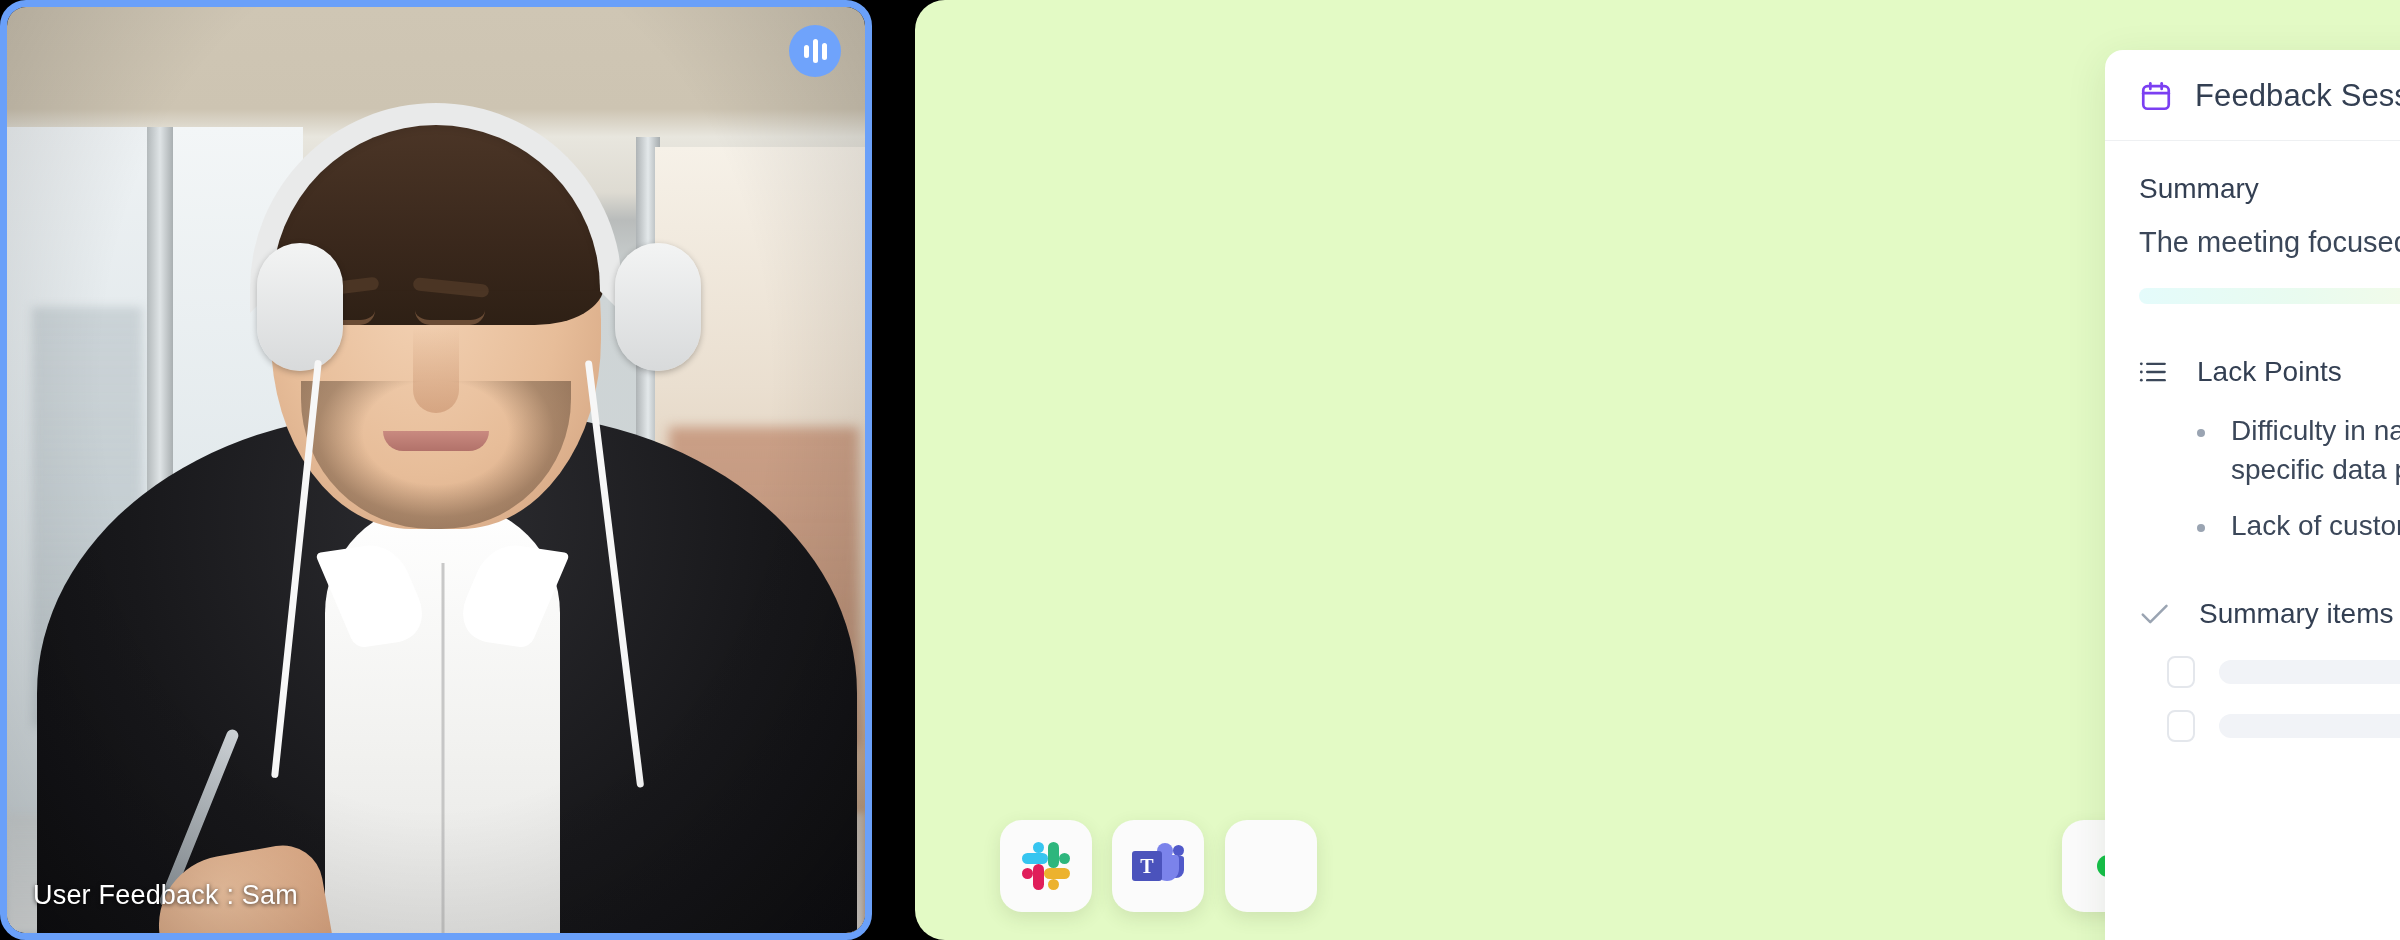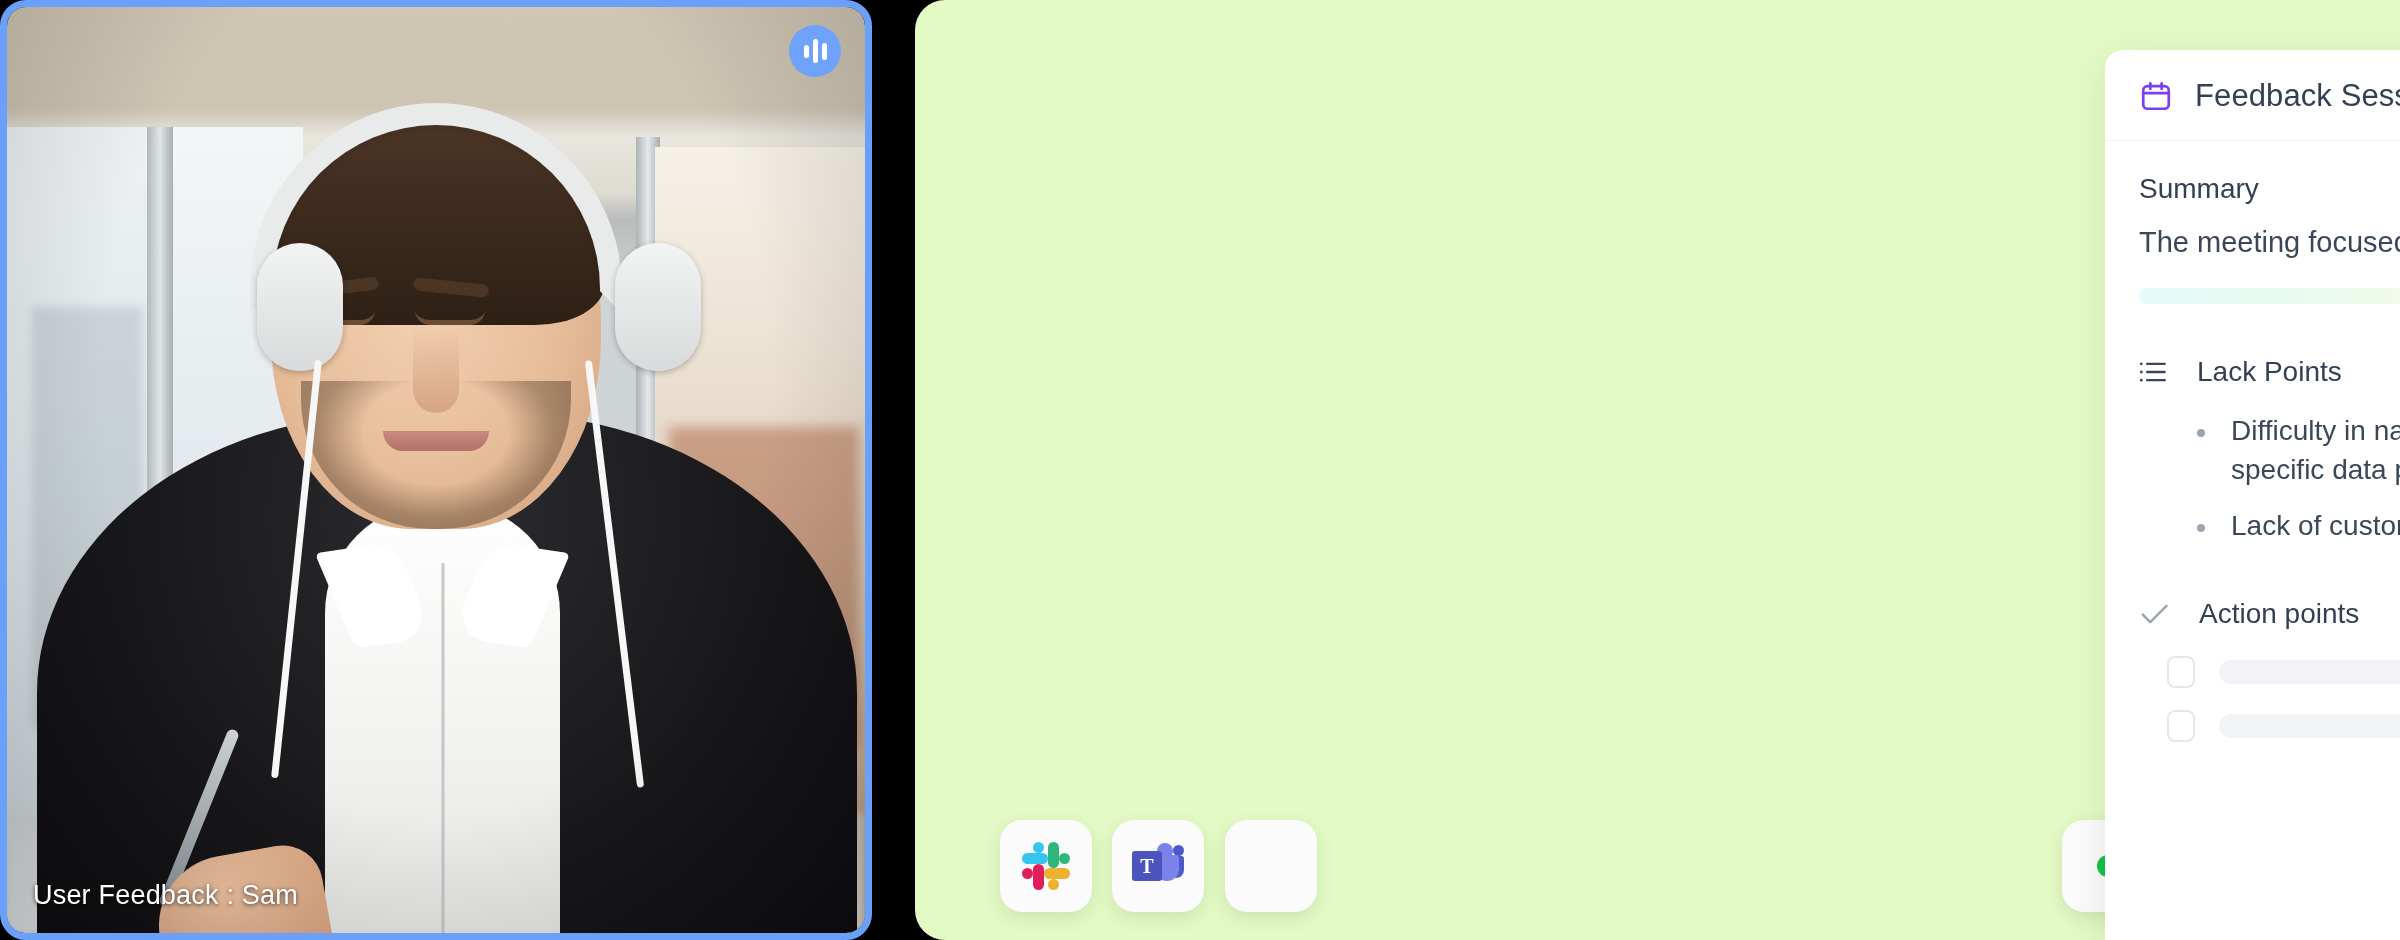--- a/index.html
+++ b/index.html
@@ -487,21 +487,21 @@
 
         <ul class="bullets">
           <li>Difficulty in navigating the analytics dashboard for specific data points.</li>
           <li>Lack of customization options for profile.</li>
         </ul>
 
         <div class="section-head">
           <svg class="check-icon" viewBox="0 0 24 20" fill="none" stroke="#9aa4b2" stroke-width="2" stroke-linecap="round" stroke-linejoin="round">
             <path d="M3 10.5l6 6L22 3.5"></path>
           </svg>
-          <div class="head-text">Action points</div>
+          <div class="head-text">Summary items</div>
         </div>
 
         <div class="todo-list">
           <div class="todo-row">
             <div class="todo-box"></div>
             <div class="todo-skel skel-w1"></div>
           </div>
           <div class="todo-row">
             <div class="todo-box"></div>
             <div class="todo-skel skel-w2"></div>

